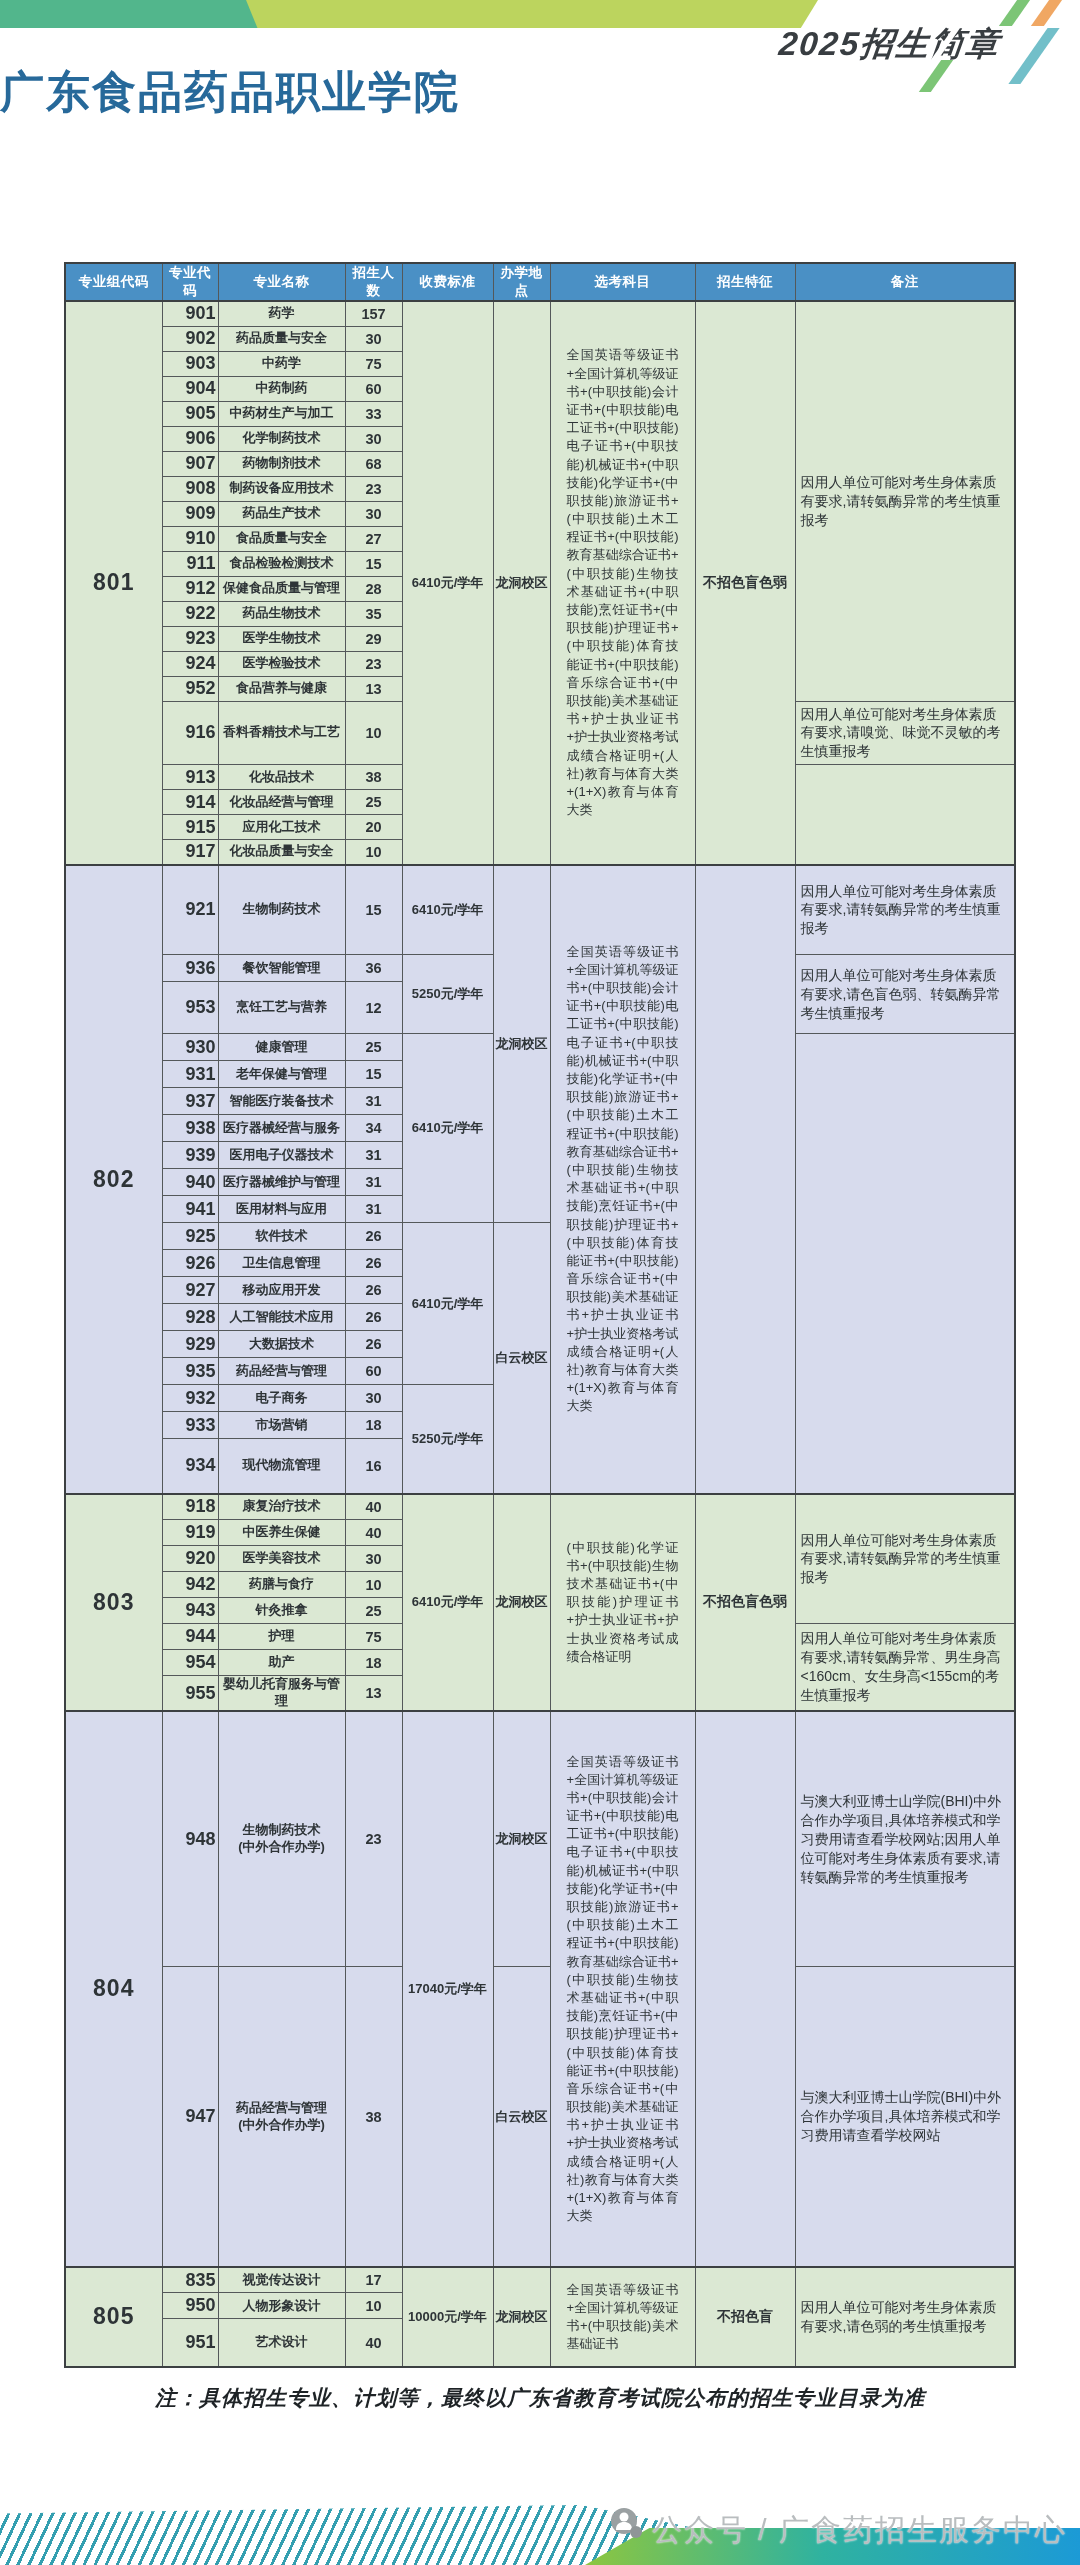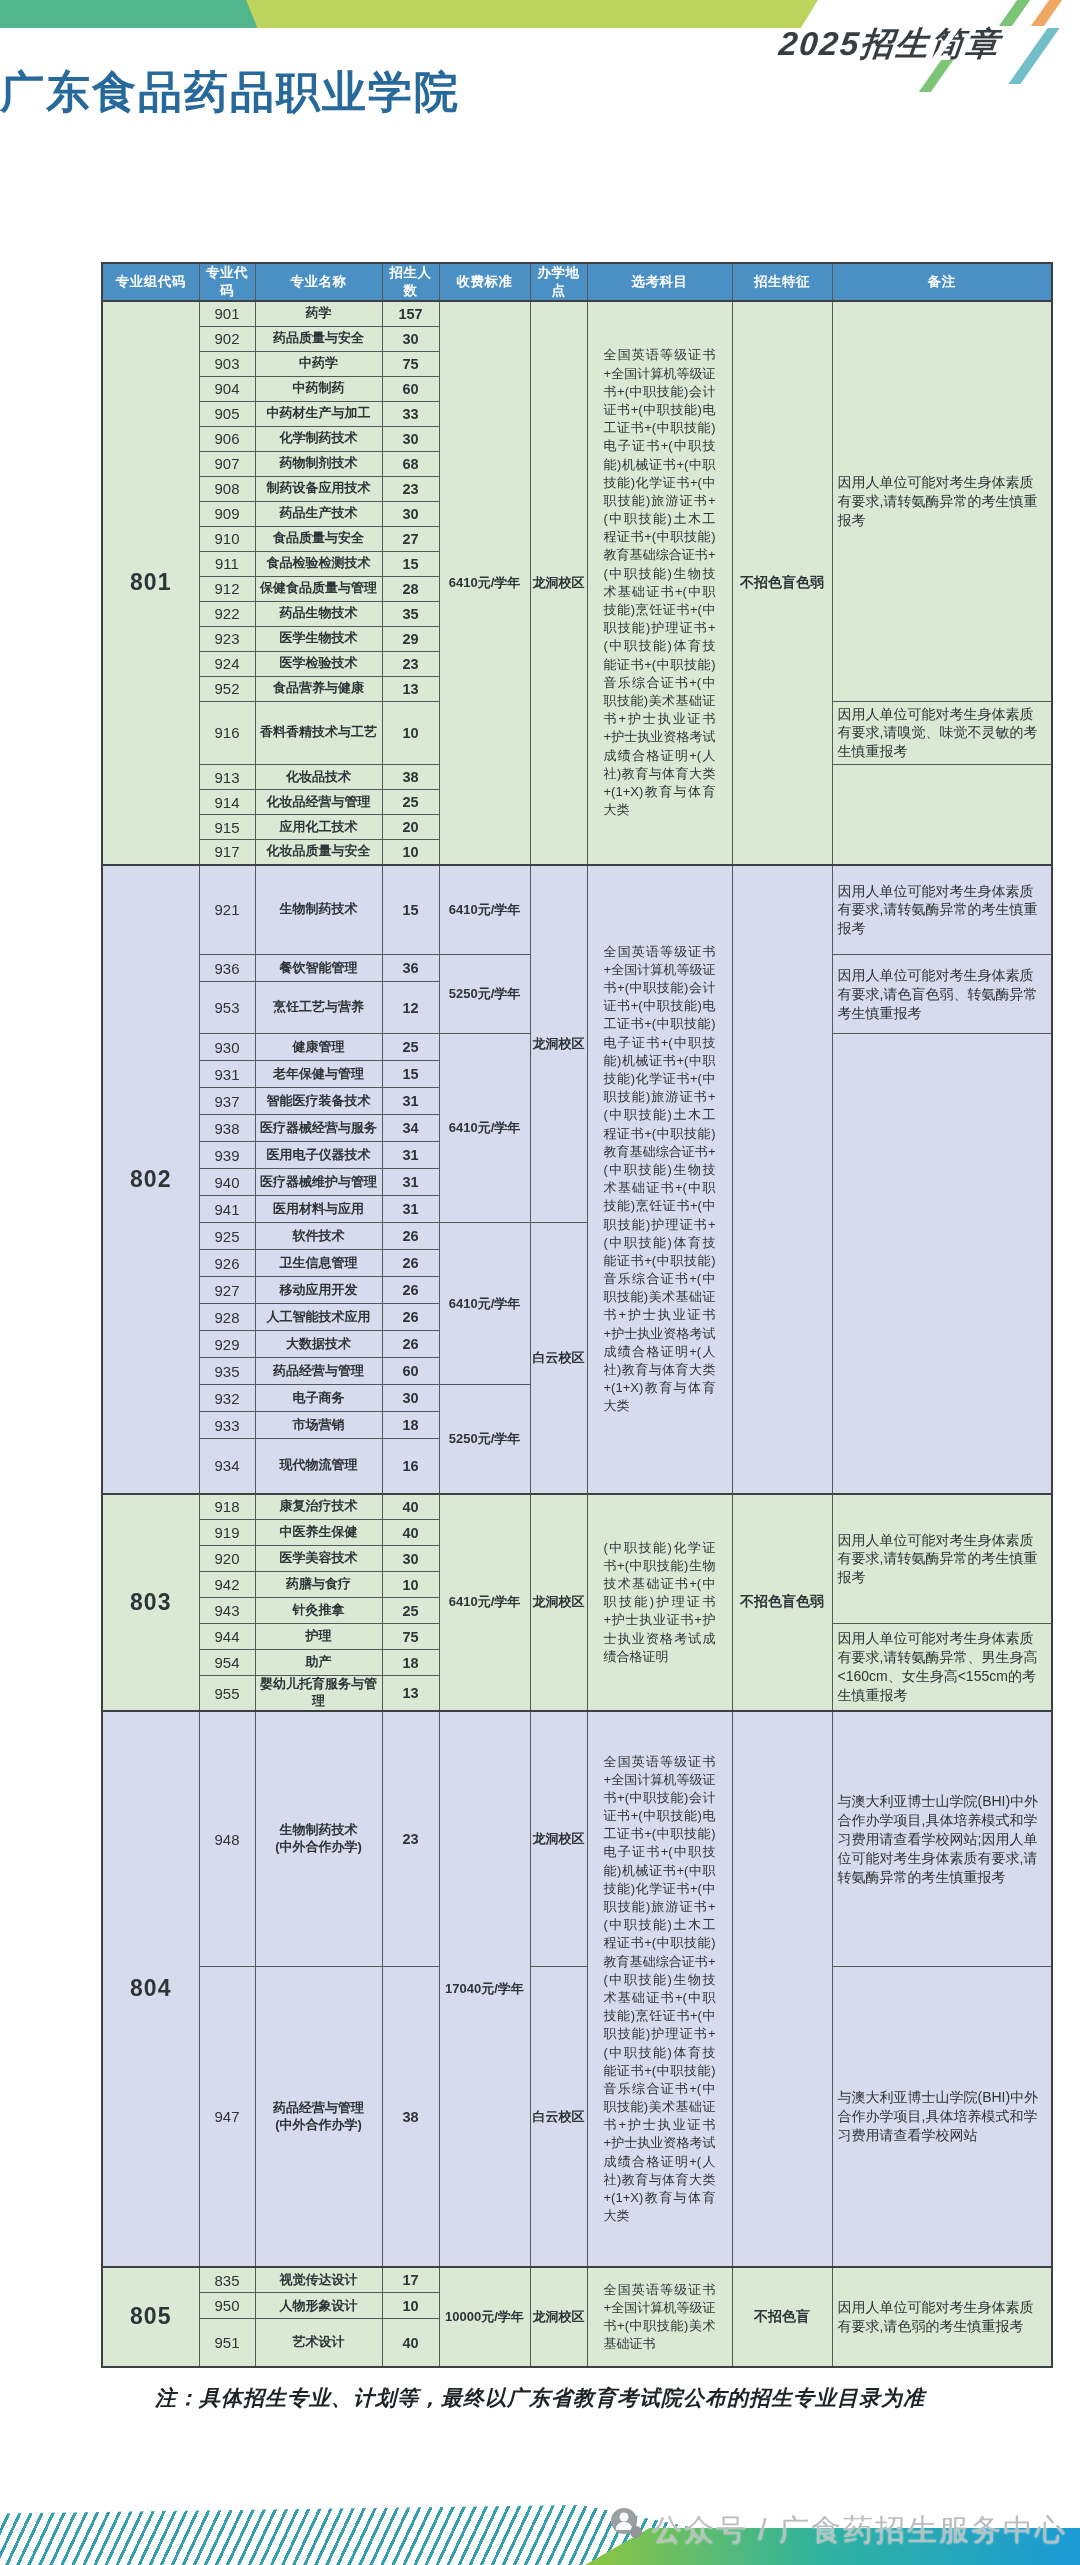--- a/index.html
+++ b/index.html
@@ -20,32 +20,32 @@
   .s2{left:1040px;top:0;width:13px;height:26px;background:#f0a763;}
   .s3{left:930px;top:60px;width:12px;height:32px;background:#7cc576;}
   .s4{left:1028px;top:28px;width:12px;height:56px;background:#72bfc9;}
   .slash{left:944px;top:16px;width:7px;height:50px;background:#ffffff;}
   
   .title{position:absolute;top:64px;left:0;width:100%;margin:0;text-align:left;
     font-family:"Liberation Serif","DejaVu Serif",serif;font-weight:700;font-size:44px;
     line-height:57px;color:#27699a;letter-spacing:2px;}
   
   .table-wrap{position:absolute;left:64px;top:262px;}
-  table{border-collapse:collapse;table-layout:fixed;width:950px;border:2px solid #3c4042;margin-left:37px;}
+  table{border-collapse:collapse;table-layout:fixed;width:950px;border:2px solid #3c4042;}
   th,td{border:1px solid #54585a;overflow:hidden;vertical-align:middle;text-align:center;
     padding:0 2px;color:#2e3437;}
   thead th{background:#4a90c5;color:#ffffff;font-size:13.5px;font-weight:700;height:30px;
     letter-spacing:0.5px;}
   .c1{width:97px}.c2{width:56px}.c3{width:127px}.c4{width:57px}.c5{width:91px}
   .c6{width:57px}.c7{width:145px}.c8{width:100px}.c9{width:220px}
   .g-green > td{background:#dbe8d3;}
   .g-purple > td{background:#d7dbed;}
   .group-start > td{border-top:2px solid #3c4042;}
   .col-group{font-size:23px;font-weight:700;letter-spacing:1px;}
-  .col-code{font-size:15px;font-weight:400;}
+  .col-code{font-size:18px;font-weight:700;text-align:right;}
   .col-count{font-size:14.5px;font-weight:600;}
   .col-name{font-size:13px;font-weight:600;white-space:pre-line;padding:0 1px;line-height:1.3;}
   .fee-cell{font-size:13px;font-weight:600;white-space:nowrap;padding:0;}
   .campus-cell{font-size:13px;font-weight:600;padding:0 1px;}
   .subjects-cell{font-size:13px;text-align:justify;padding:3px 16px;line-height:1.4;font-weight:500;}
   .feature-cell{font-size:14px;font-weight:600;}
   .remark-cell{font-size:14px;text-align:left;padding:3px 5px;line-height:1.35;font-weight:500;}
   
   .note{position:absolute;top:2384px;left:0;width:100%;margin:0;text-align:center;
     font-size:21px;font-weight:700;color:#1e2326;letter-spacing:1px;font-style:italic;}

